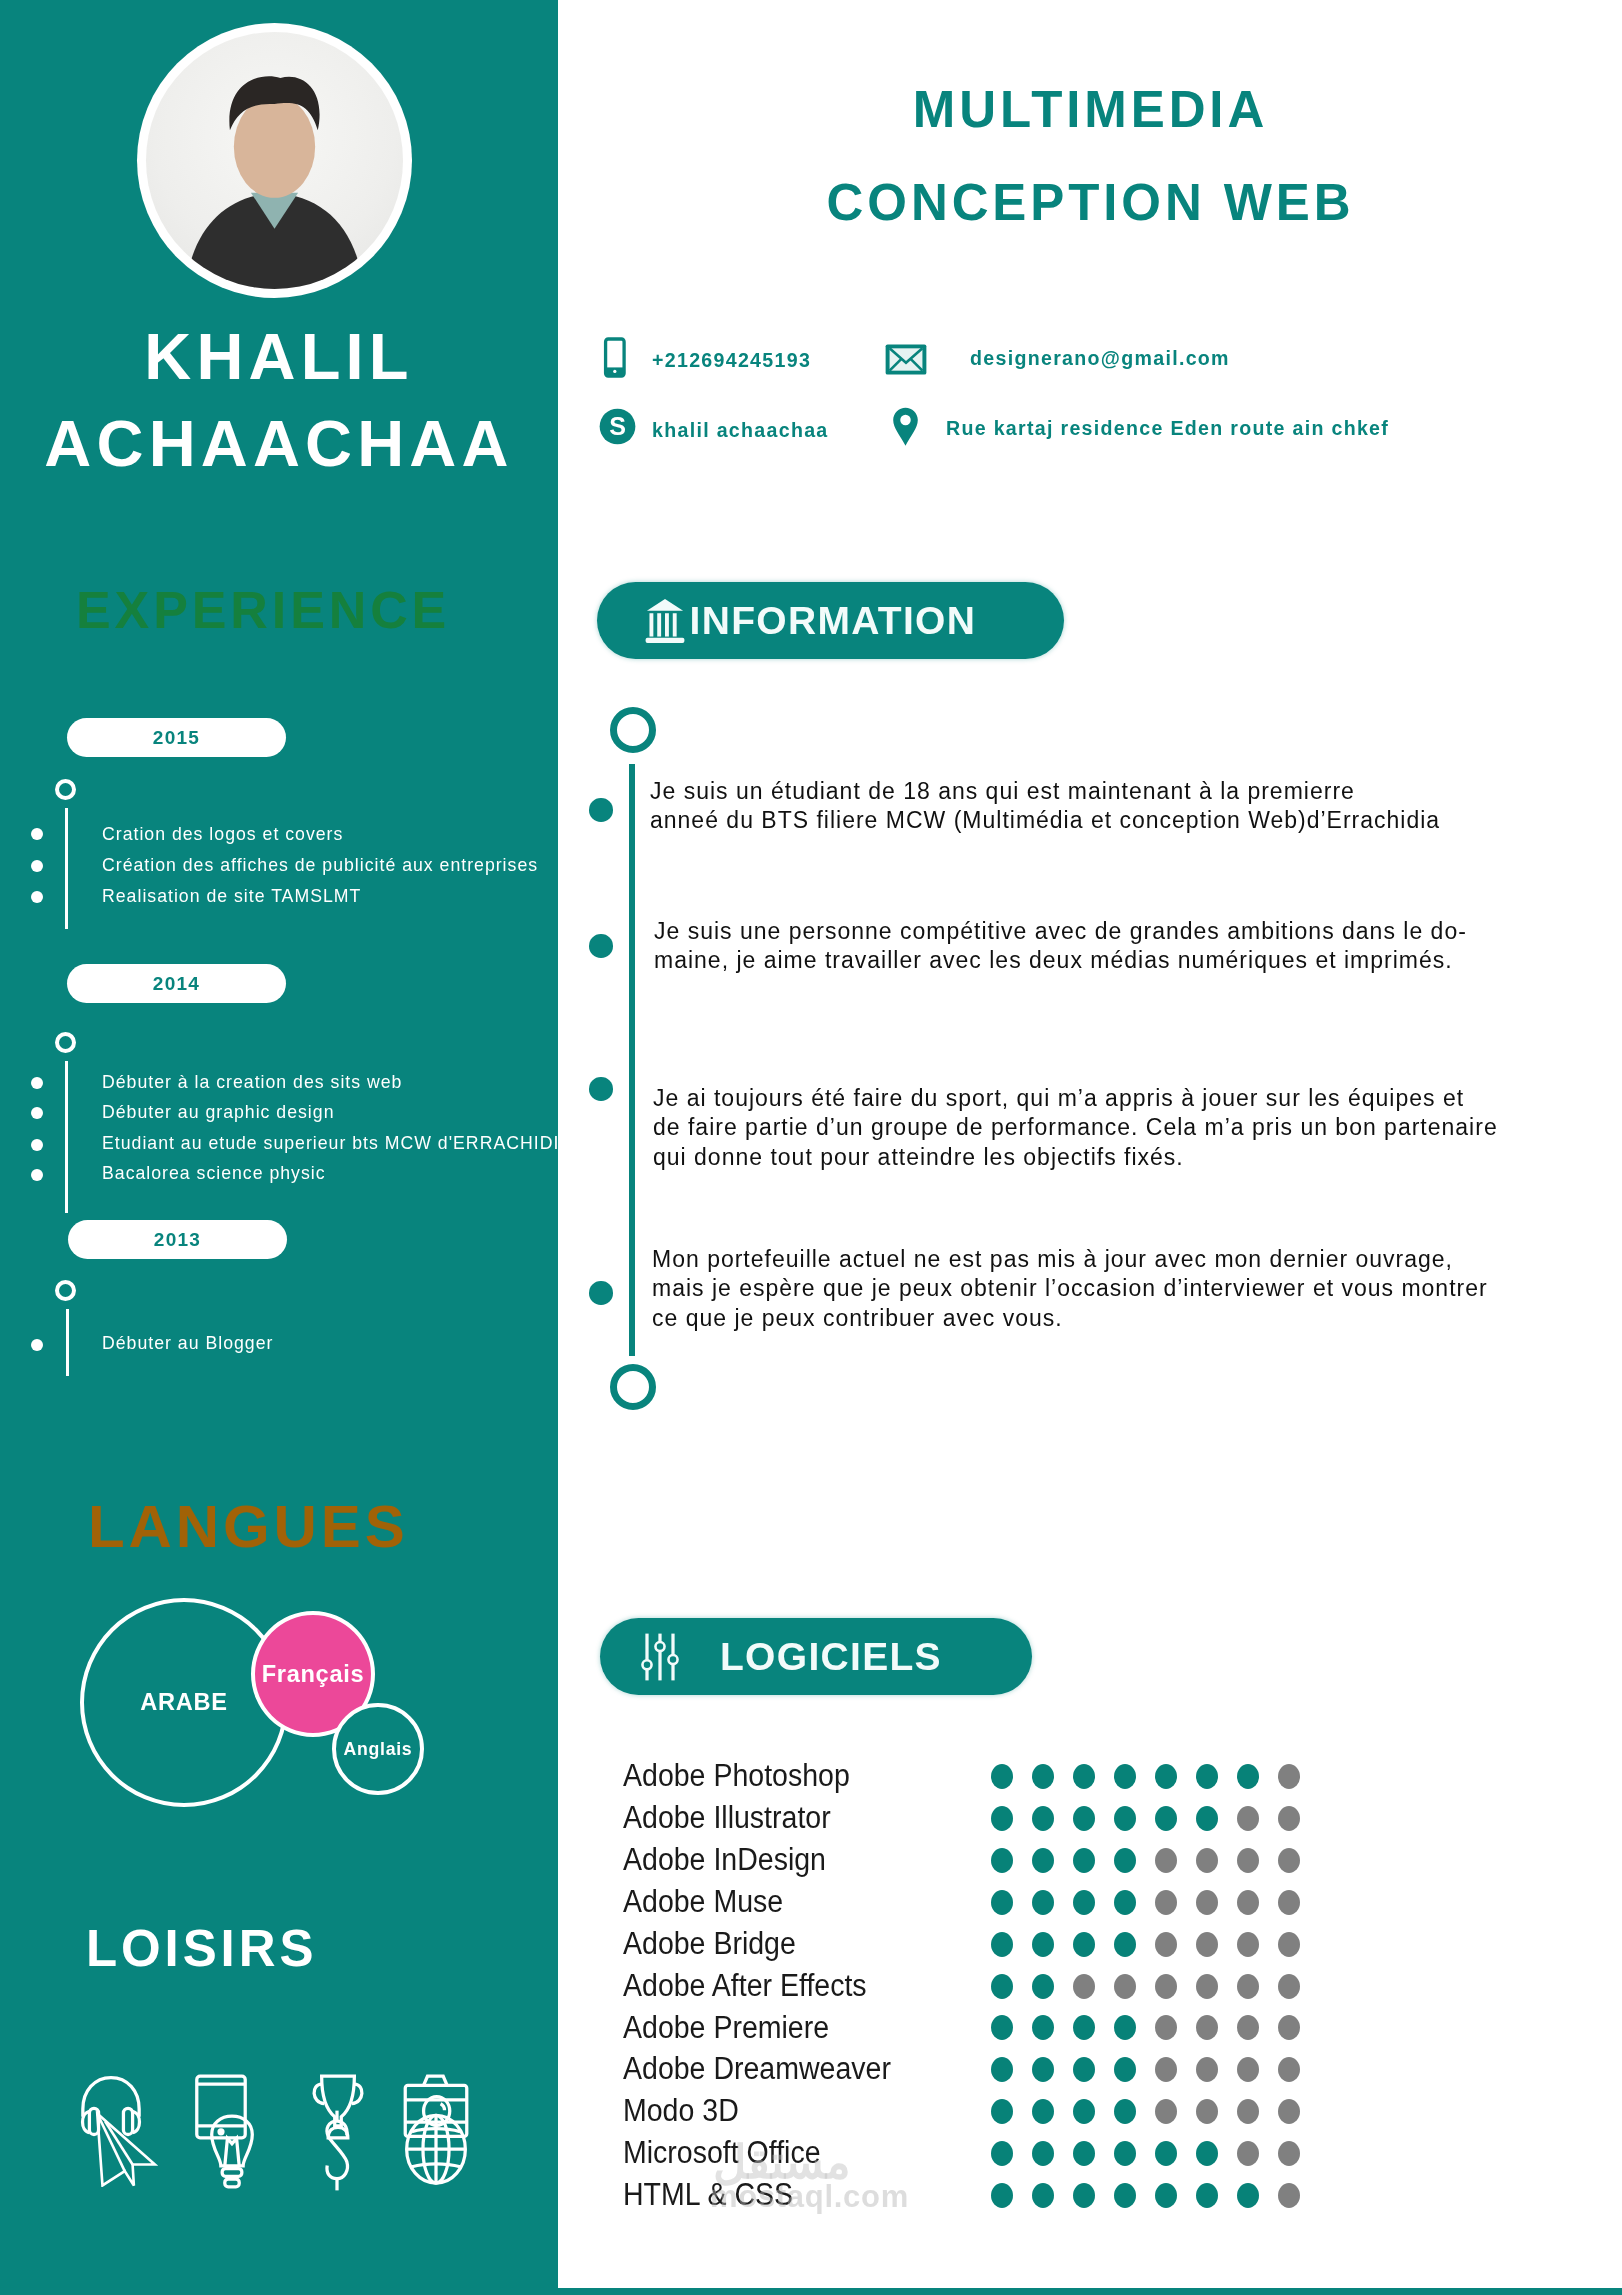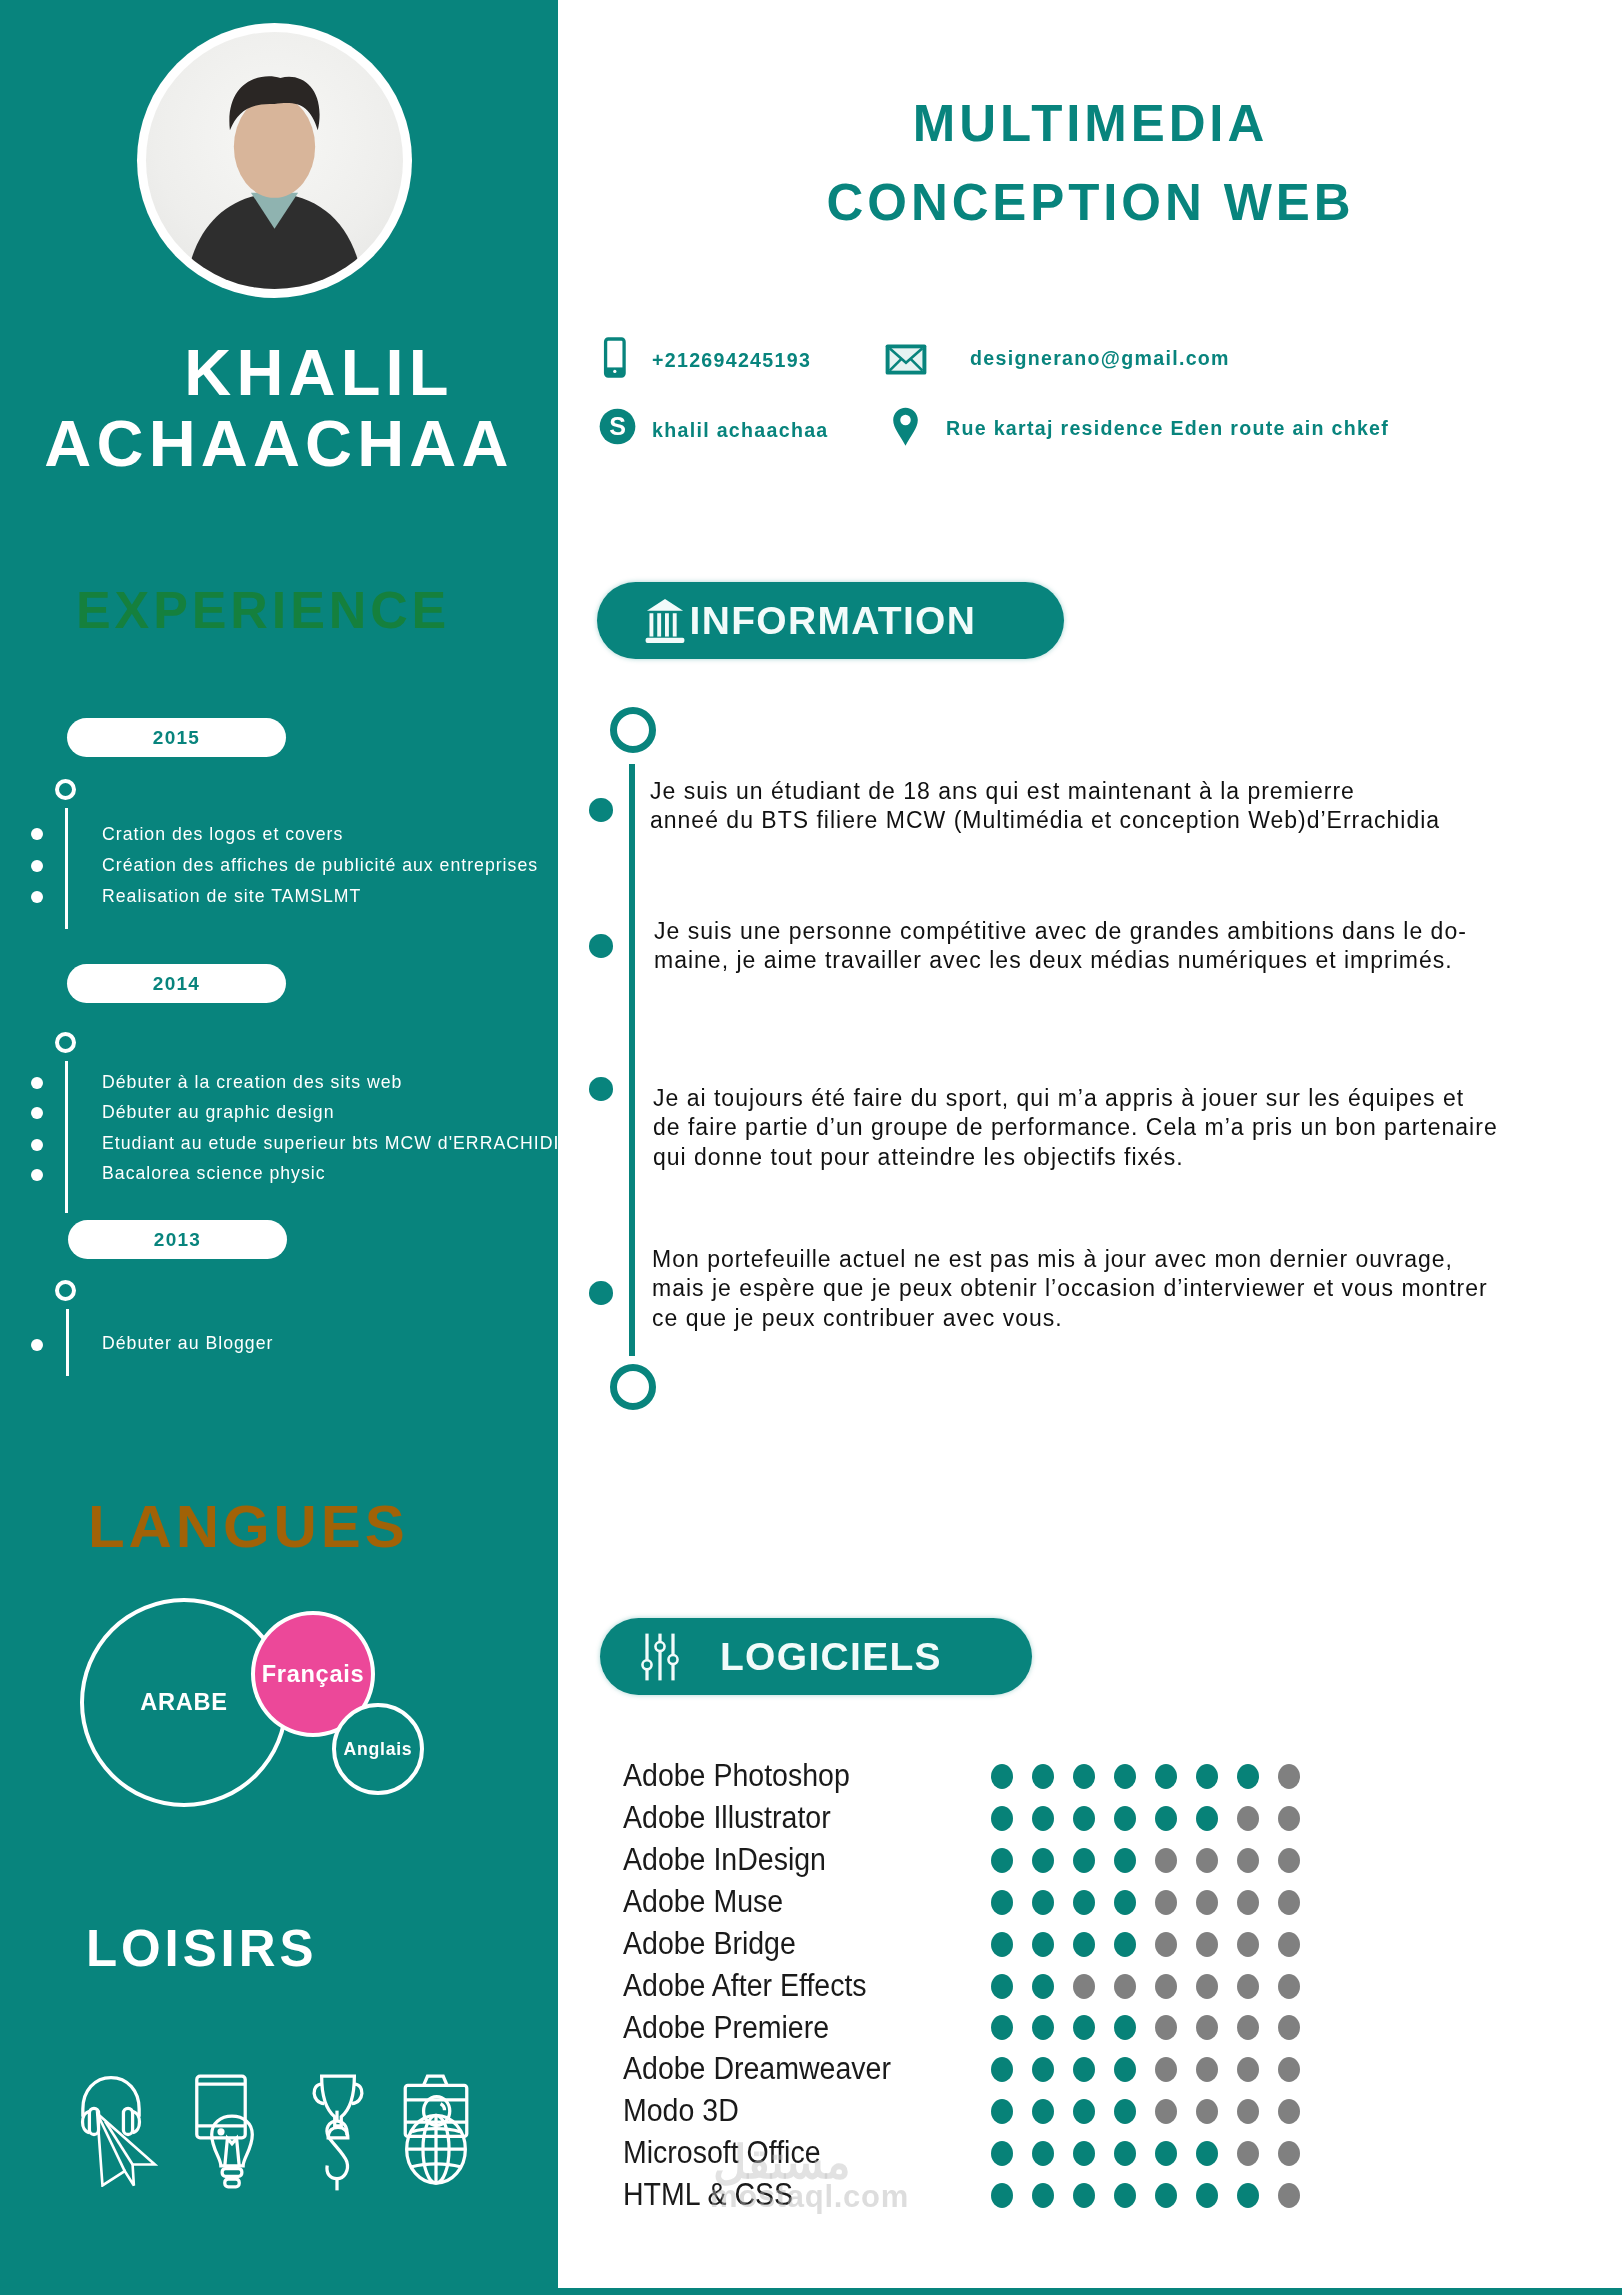--- a/index.html
+++ b/index.html
@@ -67,21 +67,21 @@
   <div class="photo-inner">
     <svg width="257" height="257" viewBox="0 0 392 392">
       <path d="M60 392 C70 300 120 250 196 245 C272 250 322 300 332 392 Z" fill="#2e2e2e"></path>
       <path d="M160 245 L196 300 L232 245 Z" fill="#8fb3b0"></path>
       <ellipse cx="196" cy="175" rx="62" ry="78" fill="#d8b59a"></ellipse>
       <path d="M128 150 C120 80 170 60 205 70 C240 60 275 90 262 150 C250 110 230 105 196 110 C160 108 140 120 128 150 Z" fill="#2a2624"></path>
     </svg>
   </div>
 </div>
 
-<div class="name" style="top:340px;margin-left:40px;">KHALIL</div>
+<div class="name" style="top:324px;">KHALIL</div>
 <div class="name" style="top:411px;">ACHAACHAA</div>
 
 <div class="section-title" style="left:76px; top:584px; font-size:52px; color:#15803d;">EXPERIENCE</div>
 
 <div class="year-pill" style="top:718px;">2015</div>
 <div class="ring-w" style="left:55px; top:779px;"></div>
 <div class="vline-w" style="left:65px; top:808px; height:121px;"></div>
 <div class="bullet-w" style="top:828px;"></div>
 <div class="exp-item" style="top:826px;">Cration des logos et covers</div>
 <div class="bullet-w" style="top:860px;"></div>
@@ -165,21 +165,21 @@
 </svg>
 <svg class="hobby-icon" style="left:400px; top:2112px; height:75px;" viewBox="0 0 110 115" fill="none" stroke="#fff" stroke-width="5">
   <ellipse cx="55" cy="57" rx="45" ry="52"></ellipse>
   <ellipse cx="55" cy="57" rx="20" ry="52"></ellipse>
   <line x1="55" y1="5" x2="55" y2="109"></line>
   <line x1="10" y1="57" x2="100" y2="57"></line>
   <path d="M18 30 C40 24 70 24 92 30"></path>
     <path d="M18 84 C40 78 70 78 92 84"></path>
 </svg>
 
-<div class="headline" style="top:98px;">MULTIMEDIA</div>
+<div class="headline" style="top:84px;">MULTIMEDIA</div>
 <div class="headline" style="top:177px;">CONCEPTION WEB</div>
 
 <svg class="contact-icon" style="left:595px; top:337px;" viewBox="0 0 62 62">
   <rect x="16" y="3" width="28" height="56" rx="4" fill="none" stroke="#08847d" stroke-width="5"></rect>
   <rect x="16" y="46" width="28" height="13" fill="#08847d"></rect>
     <circle cx="30" cy="52" r="2.5" fill="#fff"></circle>
 </svg>
 <div class="contact-text" style="left:652px; top:351px;">+212694245193</div>
 
 <svg class="contact-icon" style="left:883px; top:339px; width:46px;" viewBox="0 0 70 62">

